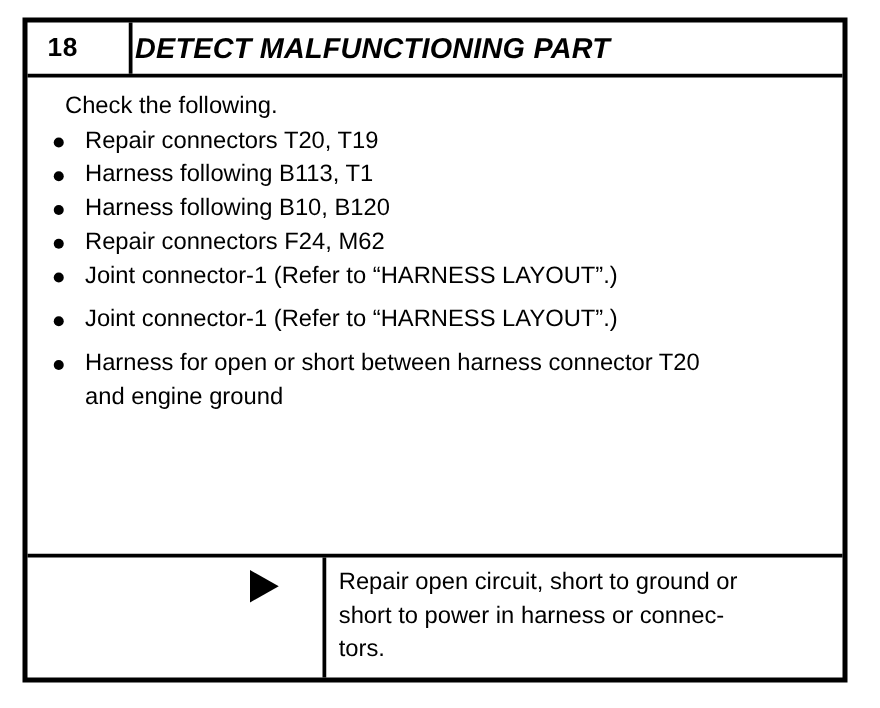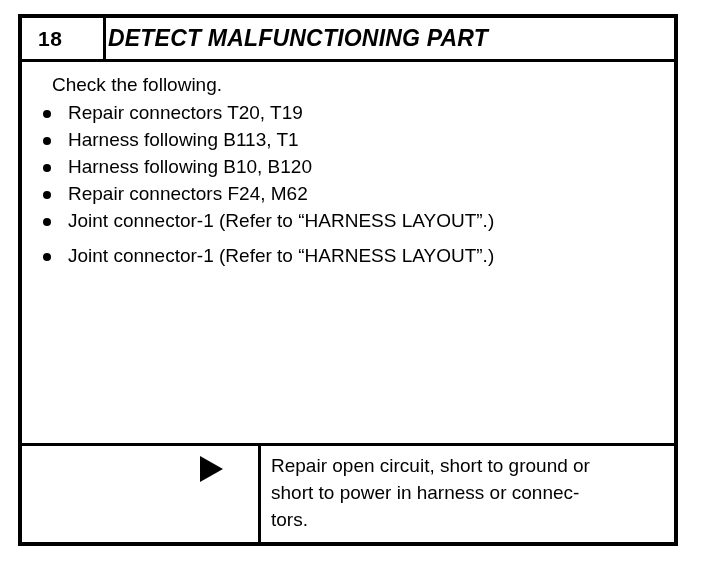--- a/index.html
+++ b/index.html
@@ -182,20 +182,25 @@
           <span class="li-text">Repair connectors F24, M62</span>
         </li>
         <li>
           <span class="bullet-dot"></span>
           <span class="li-text">Joint connector-1 (Refer to “HARNESS LAYOUT”.)</span>
         </li>
         <li class="gap-before">
           <span class="bullet-dot"></span>
           <span class="li-text">Joint connector-1 (Refer to “HARNESS LAYOUT”.)</span>
         </li>
+        <li class="gap-before">
+          <span class="bullet-dot"></span>
+          <span class="li-text">Harness for open or short between harness connector T20
+and engine ground</span>
+        </li>
       </ul>
   </div>
 
   <div id="action-row">
     <div id="arrow-cell">
       <span id="action-arrow"></span>
     </div>
     <div id="action-text-cell">
       <p id="action-text">Repair open circuit, short to ground or
 short to power in harness or connec-

